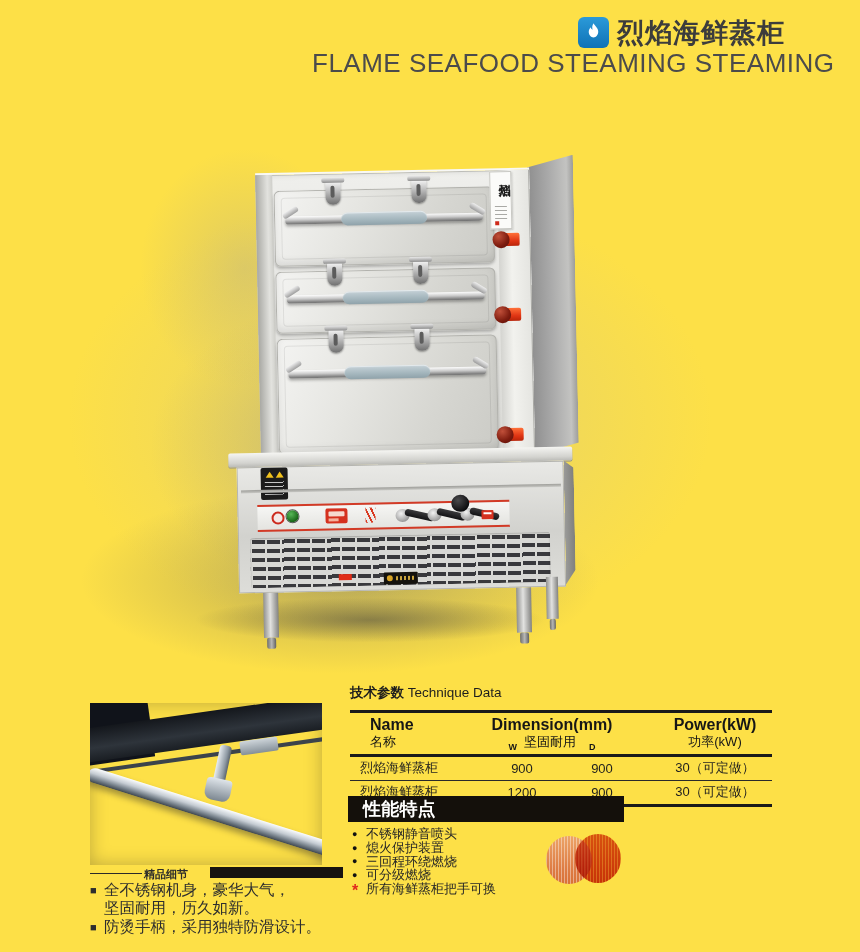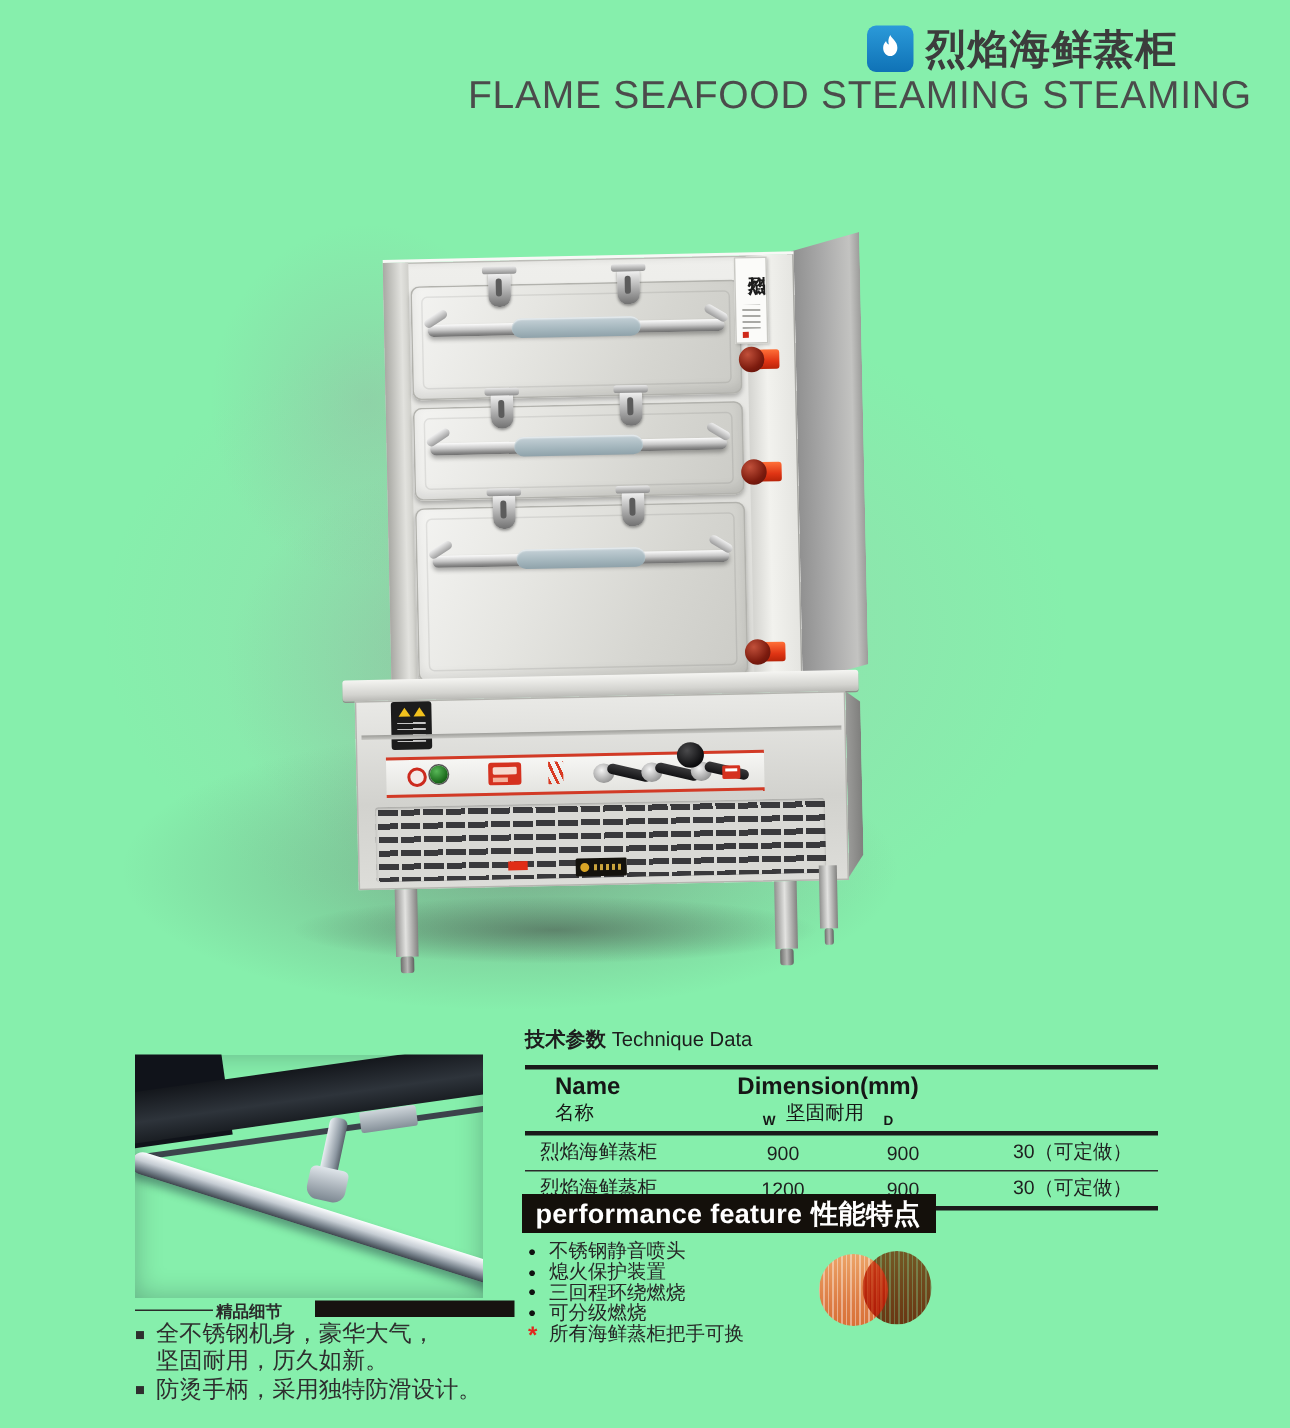--- a/index.html
+++ b/index.html
@@ -1,16 +1,16 @@
 <!DOCTYPE html>
 <html><head>
 <meta charset="utf-8">
 <style>
   html,body{margin:0;padding:0;background:#fff;}
-  .page{position:relative;width:860px;height:952px;background:#86efac;overflow:hidden;
+  .page{position:relative;width:860px;height:952px;background:#fde047;overflow:hidden;
         font-family:"Liberation Sans","DejaVu Sans",sans-serif;color:#222;}
 
   
   .logo{position:absolute;left:578px;top:17px;width:31px;height:31px;border-radius:6px;
         background:linear-gradient(180deg,#2b9ad9,#0f72b6);display:flex;align-items:center;justify-content:center;}
   .logo svg{width:23px;height:23px;}
   .page-title{position:absolute;left:617px;top:15px;font-size:27px;font-weight:700;color:#3c3c3c;letter-spacing:1px;white-space:nowrap;}
   .page-subtitle{position:absolute;left:312px;top:48px;font-size:26px;font-weight:400;color:#4b4b4b;letter-spacing:0.5px;white-space:nowrap;}
 
   
@@ -331,37 +331,40 @@
   <div class="spec-table">
     <div class="spec-head">
       <div class="h-name">
         <div class="h-en">Name</div>
         <div class="h-cn">名称</div>
       </div>
       <div class="h-dim">
         <div class="h-en">Dimension(mm)</div>
         <div class="h-cn"><span class="wd w">W</span><span>坚固耐用</span><span class="wd d">D</span></div>
       </div>
+      <div class="h-power">
+        <div class="h-en">Power(kW)</div>
+        <div class="h-cn">功率(kW)</div>
+      </div>
     </div>
     <div class="spec-row">
       <div class="c-name">烈焰海鲜蒸柜</div>
       <div class="c-w">900</div>
       <div class="c-d">900</div>
       <div class="c-power">30（可定做）</div>
     </div>
     <div class="spec-row">
       <div class="c-name">烈焰海鲜蒸柜</div>
       <div class="c-w">1200</div>
       <div class="c-d">900</div>
       <div class="c-power">30（可定做）</div>
     </div>
   </div>
 
   <div class="perf-banner">
-    <span>performance feature</span>
     <span class="cn">性能特点</span>
   </div>
 
   <div class="feature-list">
     <div class="feature-item">
       <span class="dot-marker">●</span>
       <span>不锈钢静音喷头</span>
     </div>
     <div class="feature-item">
       <span class="dot-marker">●</span>

